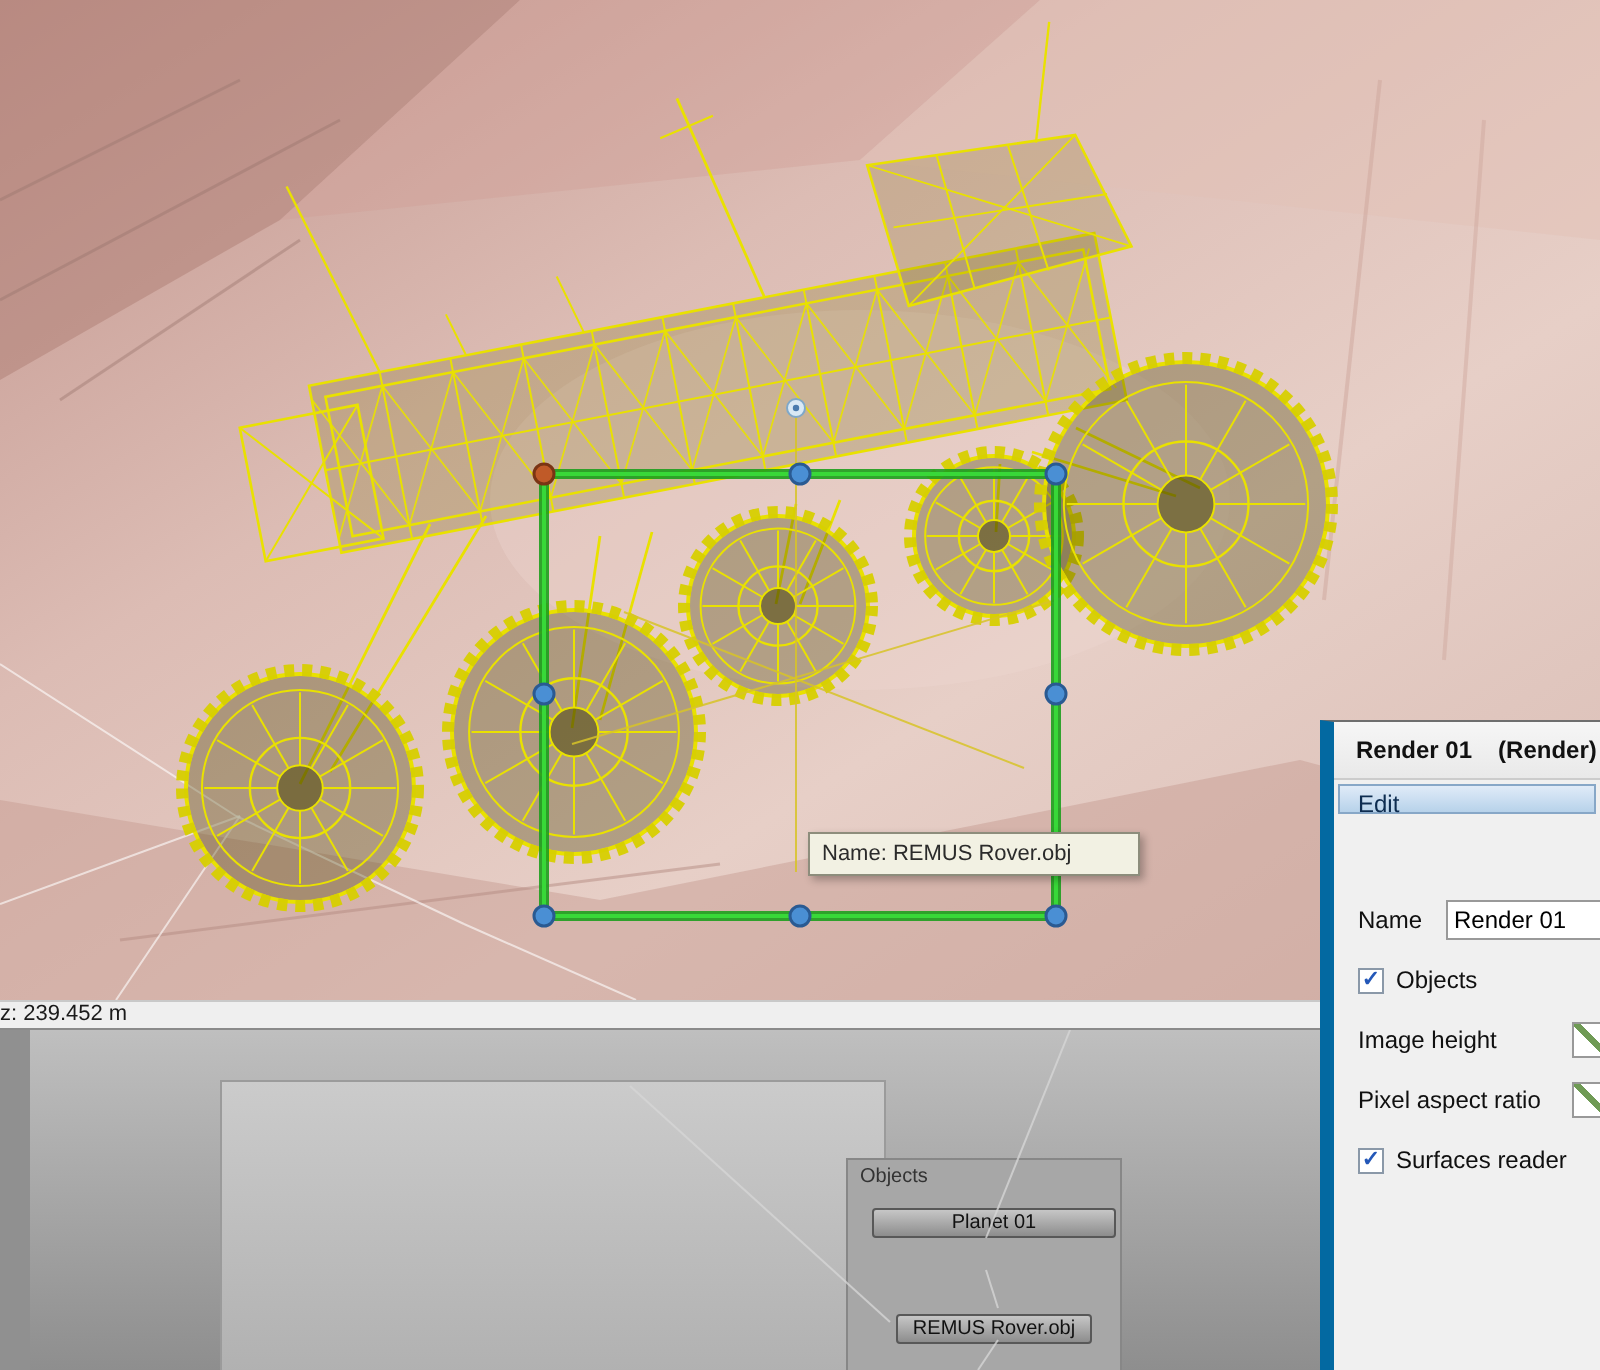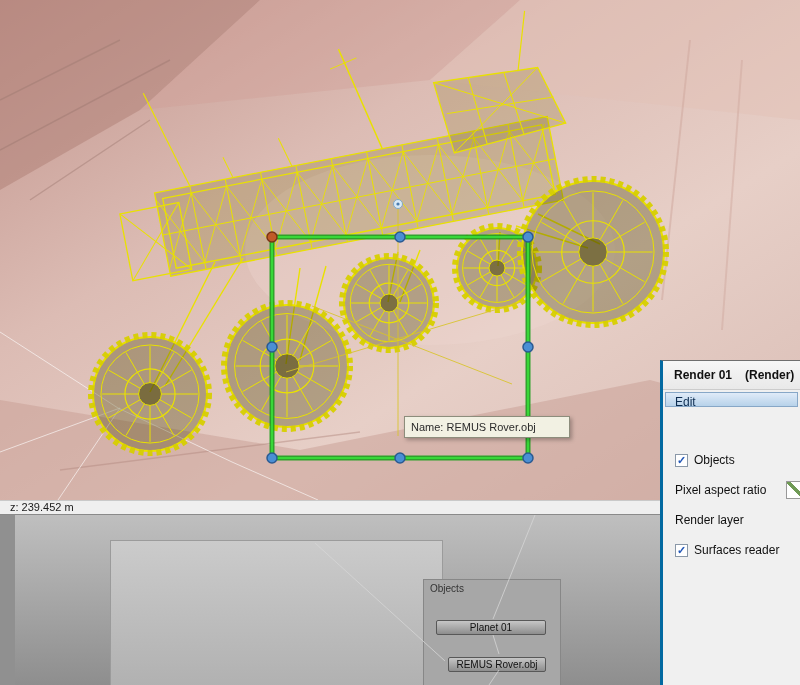--- a/index.html
+++ b/index.html
@@ -12,40 +12,40 @@
 
   
   .tooltip { position:absolute; left:404px; top:416px; width:166px;
              background:#f2f1e3; border:1px solid #8d8d7c; padding:2px 6px;
              font-size:11px; line-height:16px; color:#2b2b2b;
              box-shadow:2px 2px 4px rgba(0,0,0,.28); z-index:5; }
 
   
   .status-bar { position:absolute; left:0; top:500px; width:800px; height:15px;
                 background:#efefef; border-top:1px solid #c9c9c9; border-bottom:1px solid #8a8a8a;
-                font-size:11px; line-height:13px; color:#1a1a1a; padding-left:10px; }
+                font-size:11px; line-height:13px; color:#1a1a1a; }
 
   
   .node-area { position:absolute; left:0; top:515px; width:800px; height:170px;
                background:linear-gradient(#bfbfbf,#8e8e8e); overflow:hidden;margin-left:15px; }
   .left-group { position:absolute; left:95px; top:25px; width:333px; height:146px;
                 background:linear-gradient(#cbcbcb,#b1b1b1); border:1px solid #9b9b9b; border-bottom:none; }
   .objects-group { position:absolute; left:408px; top:64px; width:138px; height:107px;
                    background:#a7a7a7; border:1px solid #878787; font-size:10px; color:#333;
                    padding:3px 6px; }
   .node { position:absolute; height:15px; border:1px solid #585858; border-radius:2px;
           background:linear-gradient(#c6c6c6,#8d8d8d); font-size:10px; line-height:13px;
           color:#111; text-align:center; overflow:hidden; white-space:nowrap; }
-  .node-planet { left:12px; top:40px; width:110px; }
+  .node-planet { left:12px; top:24px; width:122px; }
   .node-rover  { left:24px; top:77px; width:98px; }
   .node-wires { position:absolute; left:0; top:0; width:800px; height:170px; pointer-events:none; }
 
   
   .render-panel { position:absolute; left:660px; top:360px; width:140px; height:325px;
-                  background:#f0f0f0; border-left:3px solid #0369a1; border-top:1px solid #6e6e6e;
+                  background:#f0f0f0; border-left:7px solid #0369a1; border-top:1px solid #6e6e6e;
                   overflow:hidden; z-index:10; }
   .panel-title { height:29px; line-height:29px; padding-left:11px; font-size:12px; font-weight:bold;
                  color:#111; background:linear-gradient(#f6f6f6,#e9e9e9); border-bottom:1px solid #cccccc;
                  white-space:nowrap; }
   .panel-title .suffix { margin-left:13px; }
   .edit-header { margin:2px 2px 0 2px; height:15px; line-height:18px; padding-left:9px;
                  font-size:12px; color:#0d2c50; border:1px solid #87a7c7;
                  background:linear-gradient(#e0ebf8,#b7d2ea); }
   .panel-body { padding-top:38px; }
   .row { position:relative; height:30px; display:flex; align-items:center;
@@ -304,37 +304,42 @@
   </svg>
 </div>
 
 <div class="render-panel">
   <div class="panel-title">
     <span>Render 01</span><span class="suffix">(Render)</span>
   </div>
   <div class="edit-header">Edit</div>
   <div class="panel-body">
 
+    <div class="row">
+      <span>Name</span>
+      <input class="text-input" value="Render 01" style="">
+    </div>
 
     <div class="row">
       <span class="checkbox"><span>✓</span></span>
       <span>Objects</span>
     </div>
 
 
+    <div class="row">
+      <span>Image height</span>
+      <span class="mini-btn"></span>
+    </div>
 
     <div class="row">
       <span>Pixel aspect ratio</span>
       <span class="mini-btn"></span>
     </div>
 
 
-    <div class="row">
-      <span>Render layer</span>
-    </div>
 
     <div class="row">
       <span class="checkbox"><span>✓</span></span>
       <span>Surfaces reader</span>
     </div>
 
   </div>
 </div>
 
 </body></html>

